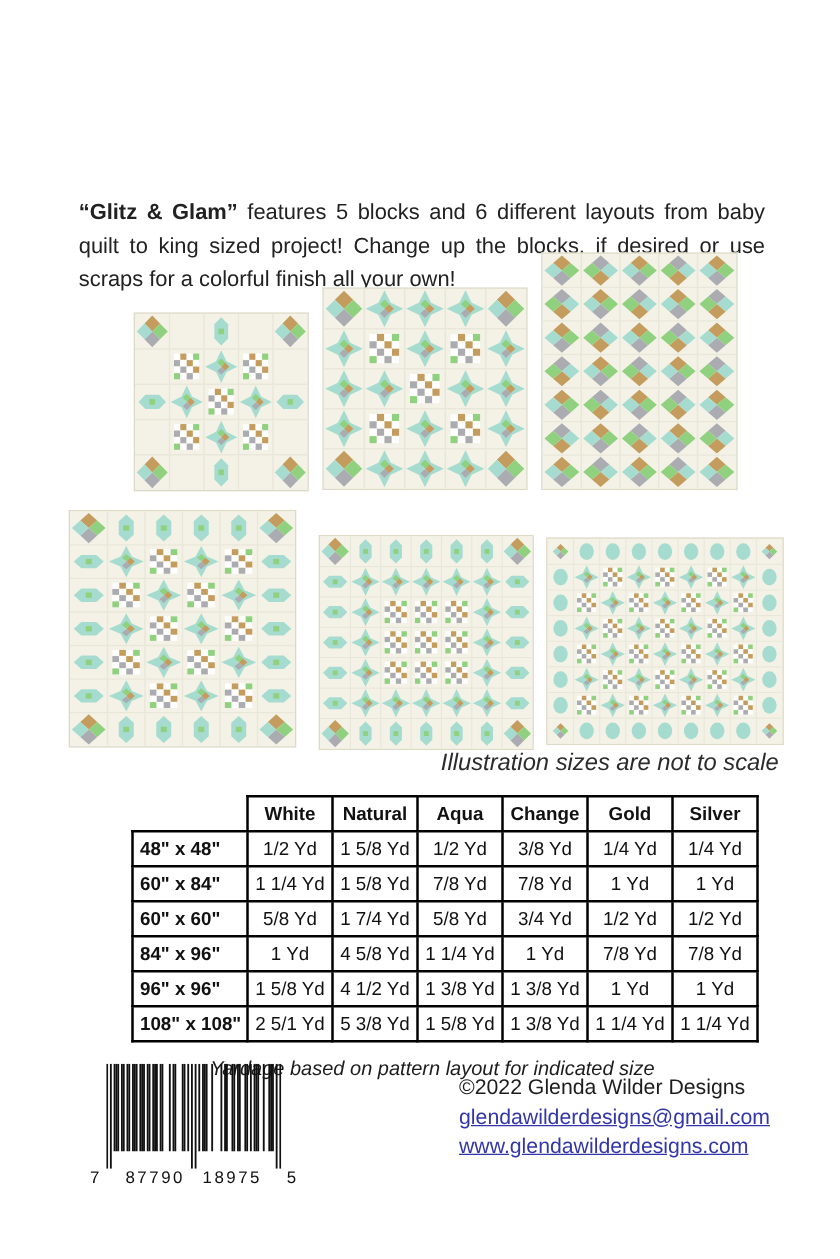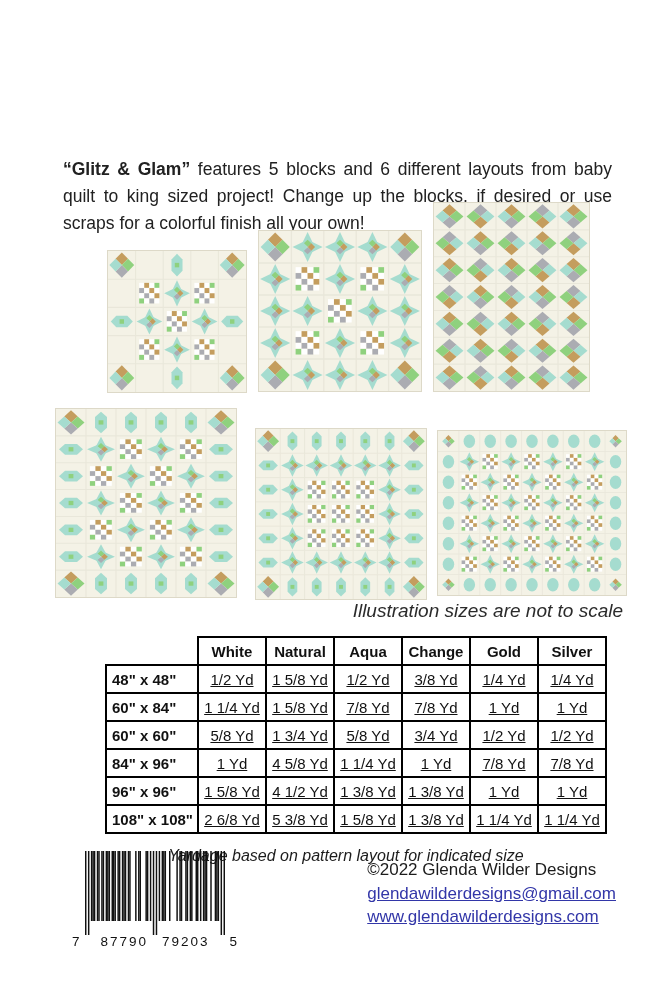--- a/index.html
+++ b/index.html
@@ -17,21 +17,21 @@
   .q3{left:433px;top:202px;width:157px;height:190px;}
   .q4{left:55px;top:408px;width:182px;height:190px;}
   .q5{left:255px;top:428px;width:172px;height:172px;}
   .q6{left:437px;top:430px;width:190px;height:166px;}
 
   .note{position:absolute;right:49px;top:600px;font-style:italic;font-size:19px;color:#2b2b2b;}
 
   table.yardage{position:absolute;left:105px;top:636px;border-collapse:collapse;
                 font-size:15px;color:#111;}
   .yardage th,.yardage td{border:2px solid #000;text-align:center;height:24px;padding:1px 4px;}
-  .yardage td{width:58px;font-weight:400;text-decoration:underline;}
+  .yardage td{width:58px;font-weight:400;}
   .yardage thead th{width:58px;font-weight:700;}
   .yardage tbody th{width:76px;text-align:left;padding-left:5px;font-weight:700;white-space:nowrap;}
   .yardage .corner{border:none;background:transparent;}
 
   .caption{position:absolute;left:105px;top:820px;width:482px;text-align:center;
            font-style:italic;font-size:16px;color:#1c1c1c;margin-top:27px;}
 
   .barcode{position:absolute;left:85px;top:851px;width:140px;height:99px;}
   .barcode svg{display:block;}
   .bc-digits span{position:absolute;bottom:1px;font-size:13.5px;color:#111;
@@ -1842,21 +1842,21 @@
           <td>1 1/4 Yd</td>
           <td>1 5/8 Yd</td>
           <td>7/8 Yd</td>
           <td>7/8 Yd</td>
           <td>1 Yd</td>
           <td>1 Yd</td>
         </tr>
         <tr>
           <th>60" x 60"</th>
           <td>5/8 Yd</td>
-          <td>1 3/4 Yd</td>
+          <td>1 7/4 Yd</td>
           <td>5/8 Yd</td>
           <td>3/4 Yd</td>
           <td>1/2 Yd</td>
           <td>1/2 Yd</td>
         </tr>
         <tr>
           <th>84" x 96"</th>
           <td>1 Yd</td>
           <td>4 5/8 Yd</td>
           <td>1 1/4 Yd</td>
@@ -1868,21 +1868,21 @@
           <th>96" x 96"</th>
           <td>1 5/8 Yd</td>
           <td>4 1/2 Yd</td>
           <td>1 3/8 Yd</td>
           <td>1 3/8 Yd</td>
           <td>1 Yd</td>
           <td>1 Yd</td>
         </tr>
         <tr>
           <th>108" x 108"</th>
-          <td>2 6/8 Yd</td>
+          <td>2 5/1 Yd</td>
           <td>5 3/8 Yd</td>
           <td>1 5/8 Yd</td>
           <td>1 3/8 Yd</td>
           <td>1 1/4 Yd</td>
           <td>1 1/4 Yd</td>
         </tr>
       </tbody>
   </table>
 
   <div class="caption">Yardage based on pattern layout for indicated size</div>
@@ -1940,21 +1940,21 @@
         <rect x="125.26" y="0" width="1.47" height="70" fill="#111"></rect>
         <rect x="129.68" y="0" width="1.47" height="70" fill="#111"></rect>
         <rect x="131.16" y="0" width="1.47" height="70" fill="#111"></rect>
         <rect x="132.63" y="0" width="1.47" height="70" fill="#111"></rect>
         <rect x="135.58" y="0" width="1.47" height="84" fill="#111"></rect>
         <rect x="138.53" y="0" width="1.47" height="84" fill="#111"></rect>
       </svg>
     <div class="bc-digits">
       <span class="bc-d-left">7</span>
       <span class="bc-d-g1">87790</span>
-      <span class="bc-d-g2">79203</span>
+      <span class="bc-d-g2">18975</span>
       <span class="bc-d-right">5</span>
     </div>
   </div>
 
   <div class="footer">
     <div>©2022 Glenda Wilder Designs</div>
     <div><a>glendawilderdesigns@gmail.com</a></div>
     <div><a>www.glendawilderdesigns.com</a></div>
   </div>
 

